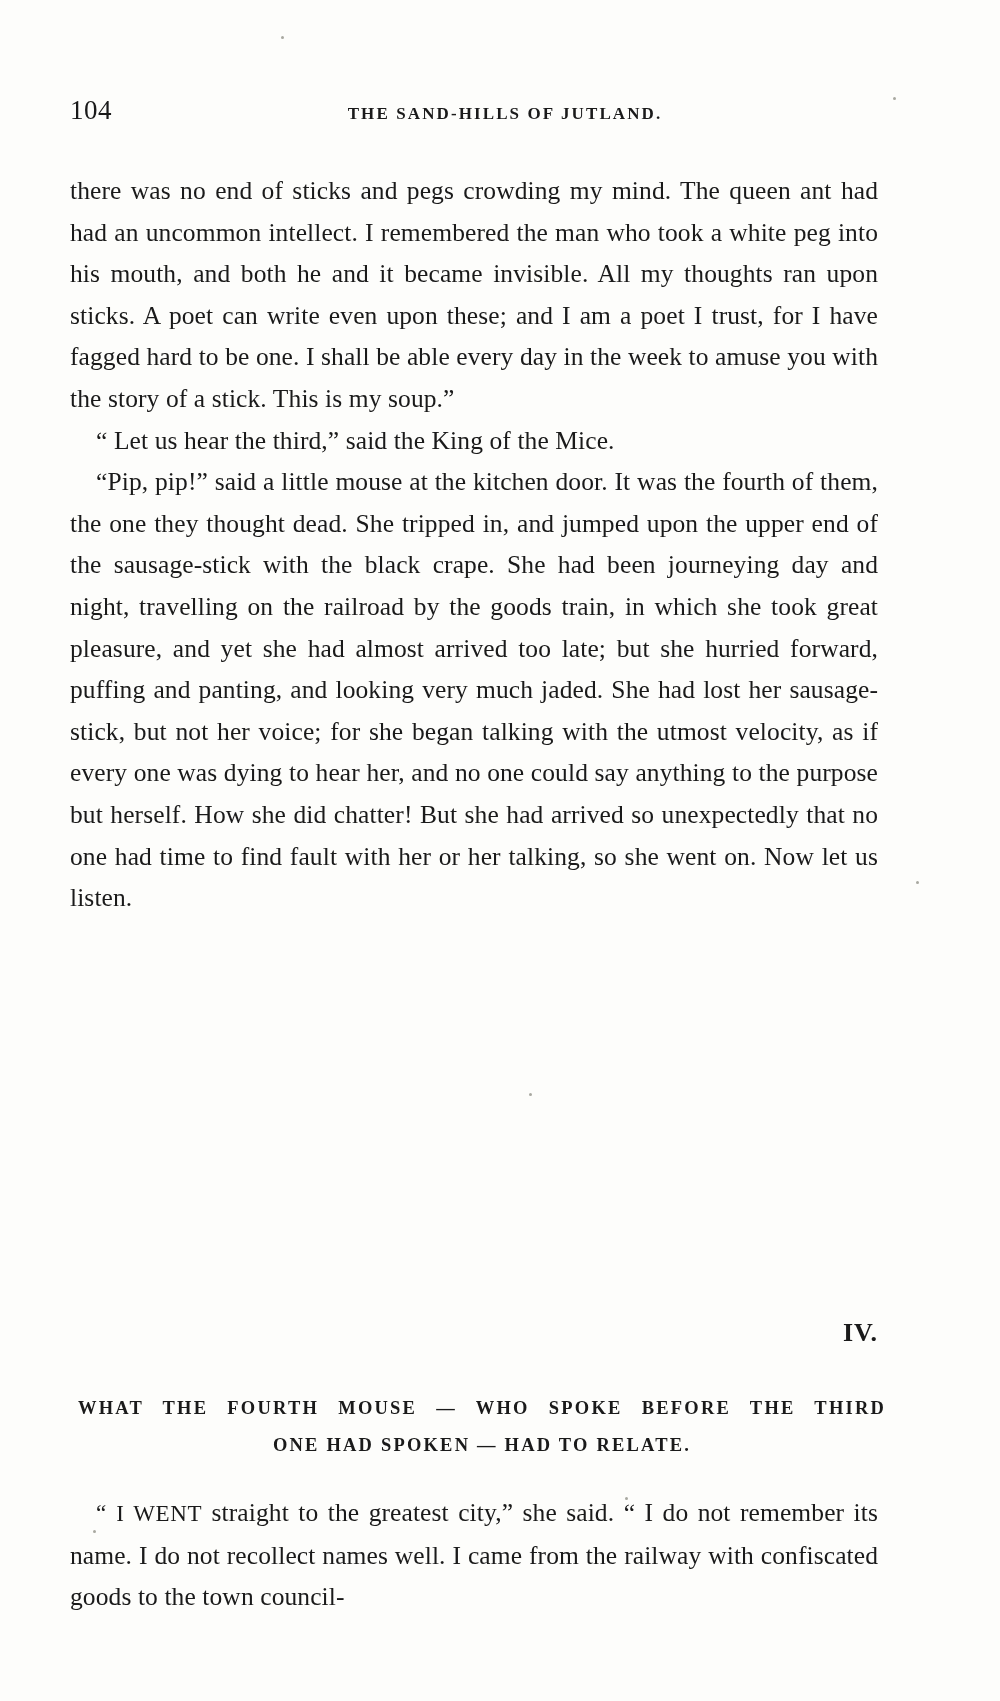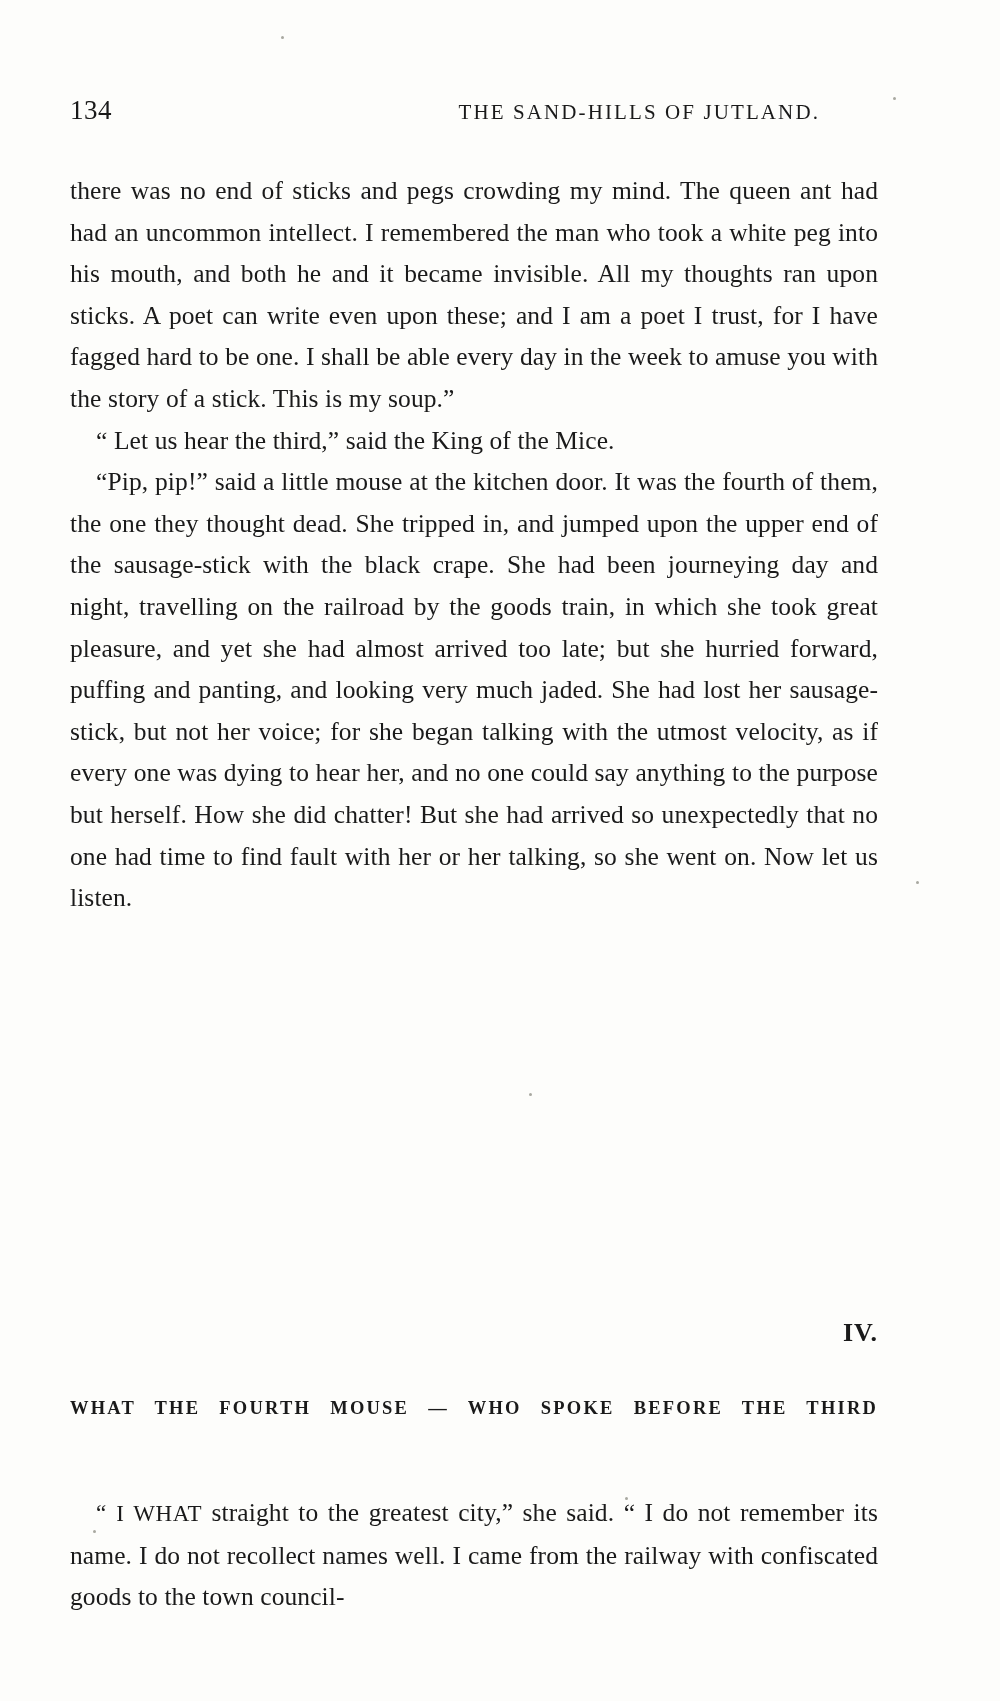--- a/index.html
+++ b/index.html
@@ -30,26 +30,27 @@
     display: flex;
     align-items: baseline;
   }
   .folio {
     font-size: 27px;
     letter-spacing: 0.5px;
     width: 120px;
   }
   .running-title {
     flex: 1;
-    text-align: right;
-    font-size: 21px;
+    text-align: center;
+    font-size: 17px;
     letter-spacing: 2.1px;
     font-variant: small-caps;
     text-transform: uppercase;
     padding-right: 110px;
+    font-weight: bold;
   }
   .body-block {
     position: absolute;
     left: 70px;
     top: 162px;
     width: 808px;
     margin-top: 8px;
   }
   p.para {
     margin: 0;
@@ -67,21 +68,21 @@
     left: 0;
     top: 1148px;
     width: 808px;
     text-align: right;
     font-size: 26px;
     letter-spacing: 1px;
     font-weight: bold;
   }
   .section-subtitle {
     position: absolute;
-    left: 0;
+    left: 8px;
     top: 1220px;
     width: 808px;
     text-align: center;
     font-size: 18.5px;
     letter-spacing: 2.2px;
     text-transform: uppercase;
     font-weight: bold;
     line-height: 37px;
   }
   .section-subtitle .line1 {
@@ -113,40 +114,41 @@
     border-radius: 50%;
     opacity: 0.75;
   }
 </style>
 </head>
 <body>
 
 <div class="page">
 
   <div class="header">
-    <div class="folio">134</div>
+    <div class="folio">104</div>
     <div class="running-title">THE SAND-HILLS OF JUTLAND.</div>
   </div>
 
   <div class="body-block">
 
     <p class="para">there was no end of sticks and pegs crowding my mind. The queen ant had had an uncommon intellect. I remembered the man who took a white peg into his mouth, and both he and it became invisible. All my thoughts ran upon sticks. A poet can write even upon these; and I am a poet I trust, for I have fagged hard to be one. I shall be able every day in the week to amuse you with the story of a stick. This is my soup.”</p>
 
     <p class="para indent">“ Let us hear the third,” said the King of the Mice.</p>
 
     <p class="para indent">“Pip, pip!” said a little mouse at the kitchen door. It was the fourth of them, the one they thought dead. She tripped in, and jumped upon the upper end of the sausage-stick with the black crape. She had been journeying day and night, travelling on the railroad by the goods train, in which she took great pleasure, and yet she had almost arrived too late; but she hurried forward, puffing and panting, and looking very much jaded. She had lost her sausage-stick, but not her voice; for she began talking with the utmost velocity, as if every one was dying to hear her, and no one could say anything to the purpose but herself. How she did chatter! But she had arrived so unexpectedly that no one had time to find fault with her or her talking, so she went on. Now let us listen.</p>
 
     <div class="section-number">IV.</div>
 
     <div class="section-subtitle">
       <span class="line1">WHAT THE FOURTH MOUSE — WHO SPOKE BEFORE THE THIRD</span>
+      <span class="line2">ONE HAD SPOKEN — HAD TO RELATE.</span>
     </div>
 
     <div class="closing-block">
-      <p class="para indent"><span class="smallcaps">“ I WHAT</span><span> straight to the greatest city,” she said. “ I do not remember its name. I do not recollect names well. I came from the railway with confiscated goods to the town council-</span></p>
+      <p class="para indent"><span class="smallcaps">“ I WENT</span><span> straight to the greatest city,” she said. “ I do not remember its name. I do not recollect names well. I came from the railway with confiscated goods to the town council-</span></p>
     </div>
 
   </div>
 
   <div class="speck" style="left:281px; top:36px;"></div>
   <div class="speck" style="left:893px; top:97px;"></div>
   <div class="speck" style="left:916px; top:881px;"></div>
   <div class="speck" style="left:529px; top:1093px;"></div>
   <div class="speck" style="left:625px; top:1497px;"></div>
   <div class="speck" style="left:93px; top:1530px;"></div>

